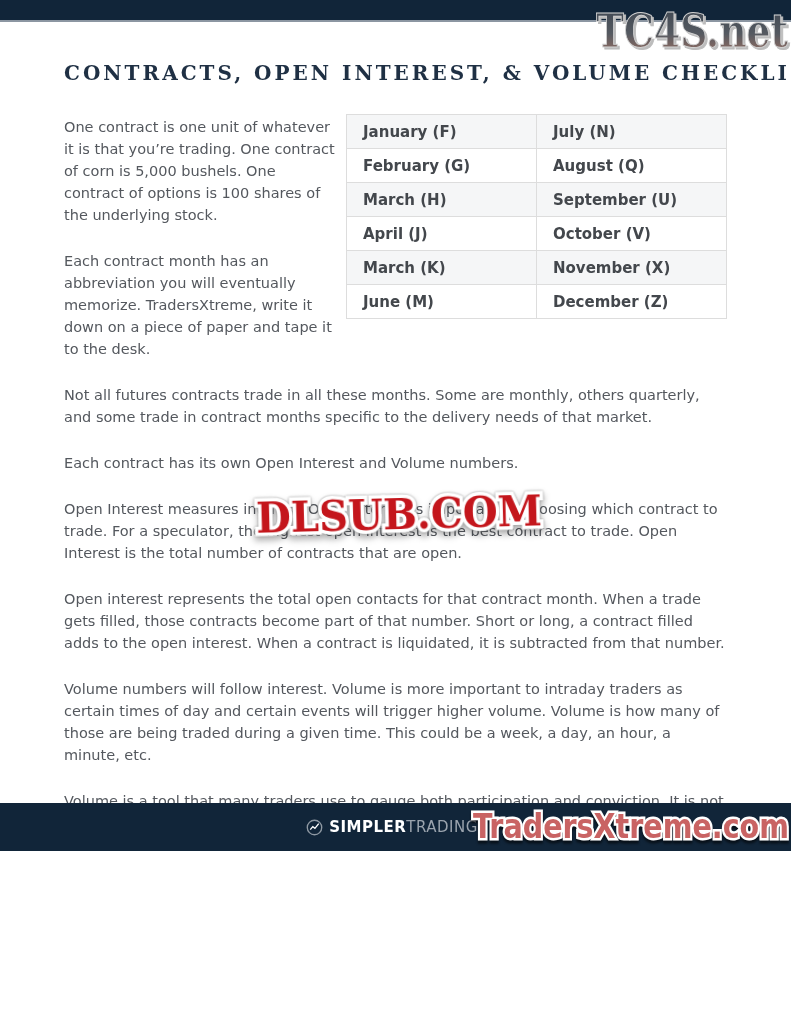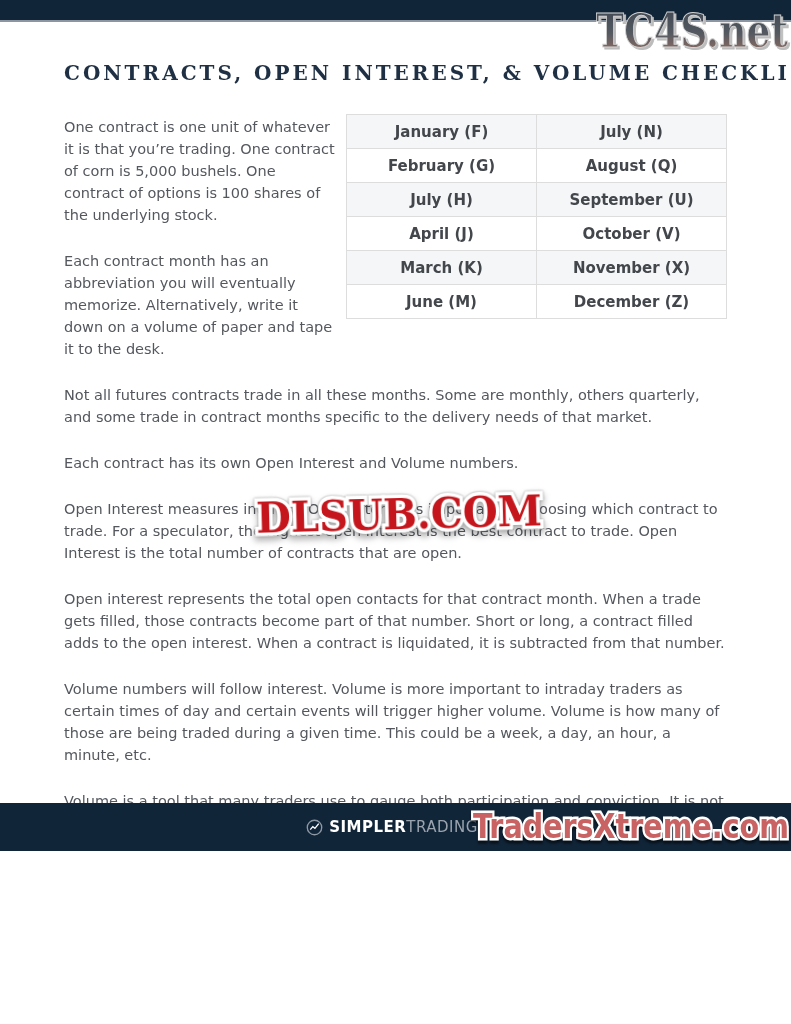--- a/index.html
+++ b/index.html
@@ -32,22 +32,22 @@
   .intro{margin-top:20px;}
   .cols{display:flex;margin-top:28px;}
   .leftcol{flex:0 0 272px;margin-right:10px;}
   .leftcol .para{margin-top:2px;}
   .leftcol .para + .para{margin-top:24px;}
   table.months{
     flex:1;border-collapse:collapse;align-self:flex-start;
     font-size:15px;color:#43474c;
   }
   table.months td{
-    border:1px solid #dddddd;text-align:center;font-weight:bold;
-    padding:6px 0;height:21px;width:50%;
+    border:1px solid #dddddd;font-weight:bold;
+    padding:6px 16px;height:21px;width:50%;
   }
   table.months tr:nth-child(odd) td{background:#f5f6f7;}
   table.months tr:nth-child(even) td{background:#ffffff;}
   ol.checklist{
     margin:20px 0 0 0;padding:0 0 0 48px;
     font-size:14.5px;line-height:22px;color:#54585e;
   }
   ol.checklist li{margin-bottom:9px;padding-left:6px;margin-top:15px;}
   
   .dlsub-wm{
@@ -91,34 +91,34 @@
     </svg>
   </div>
 
   <div class="content">
     <h1 class="doc-title">CONTRACTS, OPEN INTEREST, &amp; VOLUME CHECKLIST</h1>
 
 
     <div class="cols">
       <div class="leftcol">
         <p class="para">One contract is one unit of whatever it is that you’re trading. One contract of corn is 5,000 bushels. One contract of options is 100 shares of the underlying stock.</p>
-        <p class="para">Each contract month has an abbreviation you will eventually memorize. Alternatively, write it down on a volume of paper and tape it to the desk.</p>
+        <p class="para">Each contract month has an abbreviation you will eventually memorize. TradersXtreme, write it down on a piece of paper and tape it to the desk.</p>
       </div>
       <table class="months">
         <tbody>
           <tr>
             <td>January (F)</td>
             <td>July (N)</td>
           </tr>
           <tr>
             <td>February (G)</td>
             <td>August (Q)</td>
           </tr>
           <tr>
-            <td>July (H)</td>
+            <td>March (H)</td>
             <td>September (U)</td>
           </tr>
           <tr>
             <td>April (J)</td>
             <td>October (V)</td>
           </tr>
           <tr>
             <td>March (K)</td>
             <td>November (X)</td>
           </tr>

